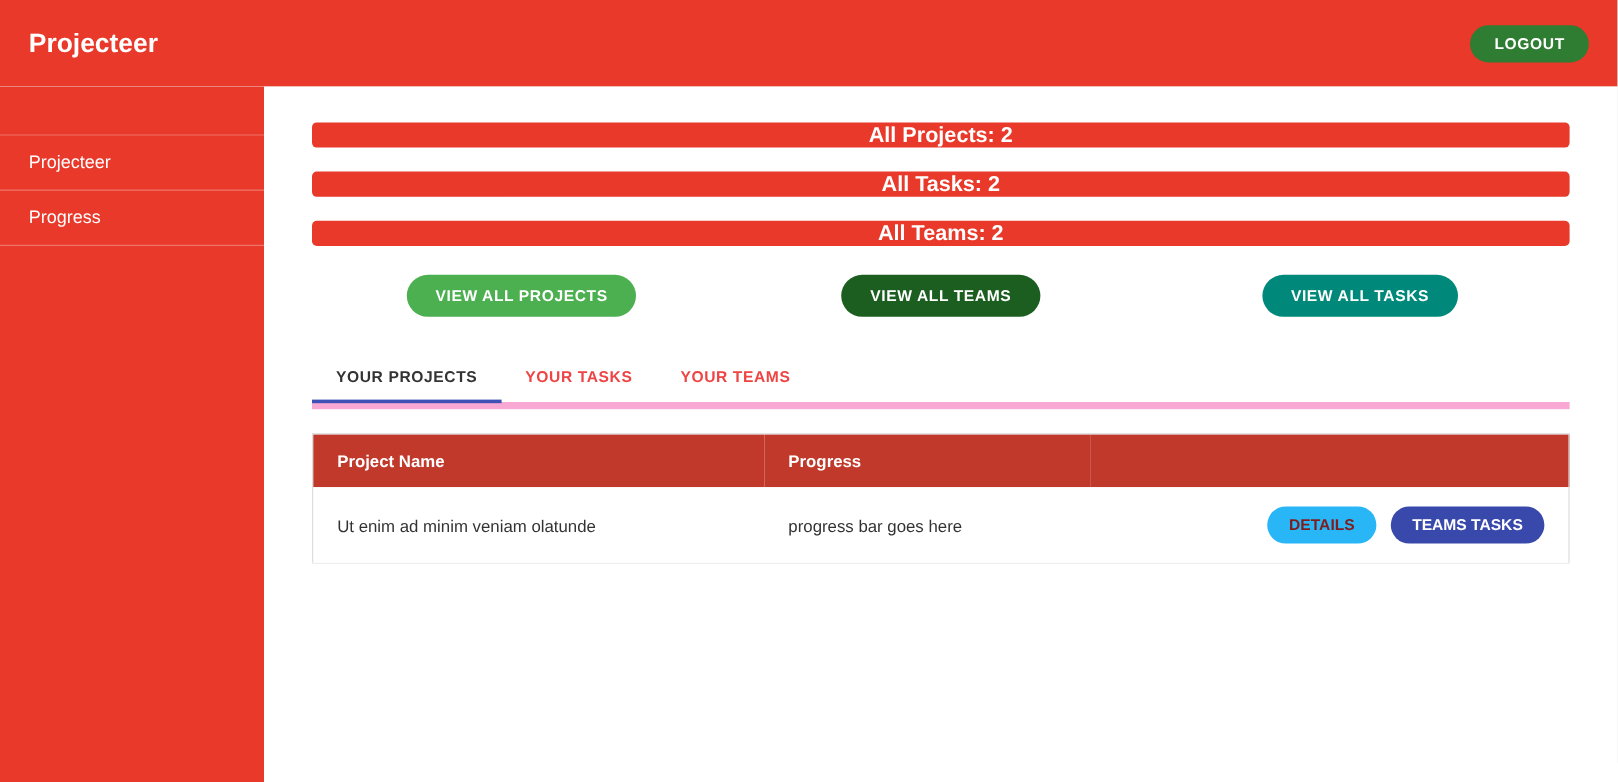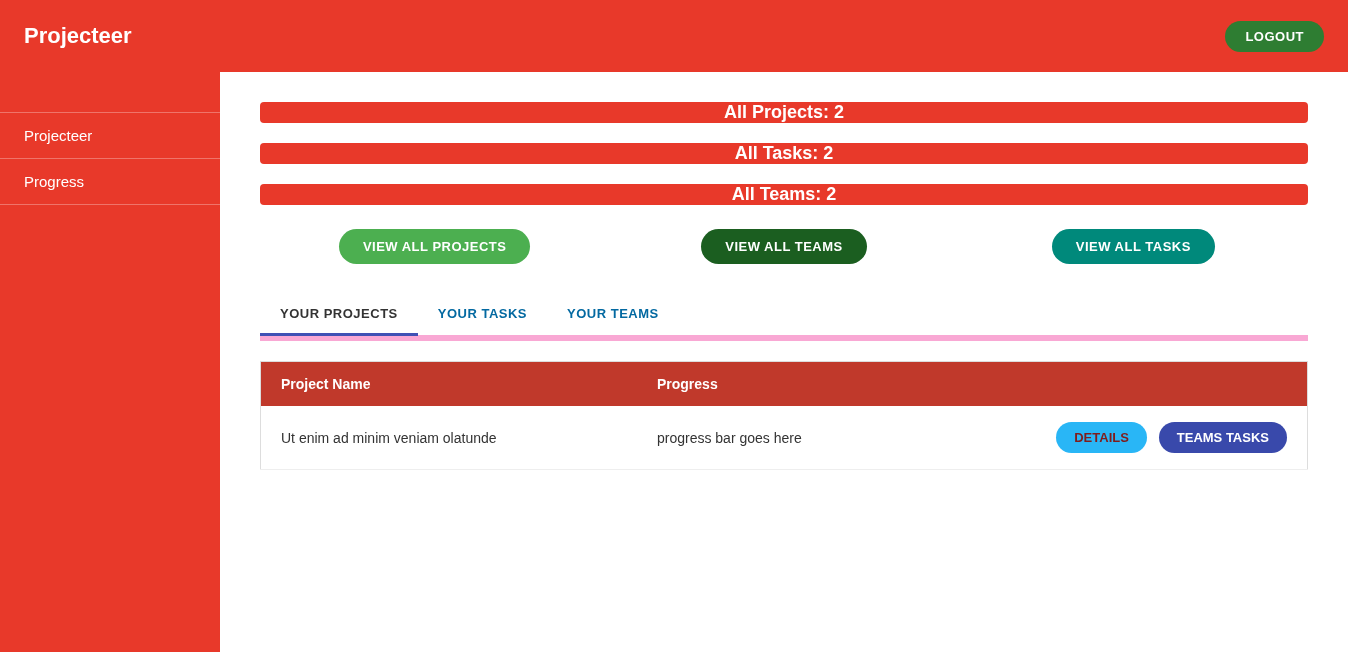--- a/index.html
+++ b/index.html
@@ -113,21 +113,21 @@
     .tabs {
       display: flex;
       gap: 0;
       border-bottom: 6px solid #f9a8d4;
       margin-bottom: 20px;
     }
     .tab {
       padding: 12px 20px;
       font-size: 13px;
       font-weight: bold;
-      color: #0369a1;
+      color: #ef4444;
       cursor: pointer;
       text-transform: uppercase;
       letter-spacing: 0.5px;
       border-bottom: 3px solid transparent;
       margin-bottom: -1px;
     }
     .tab.active {
       color: #333;
       border-bottom: 3px solid #3f51b5;
     }

